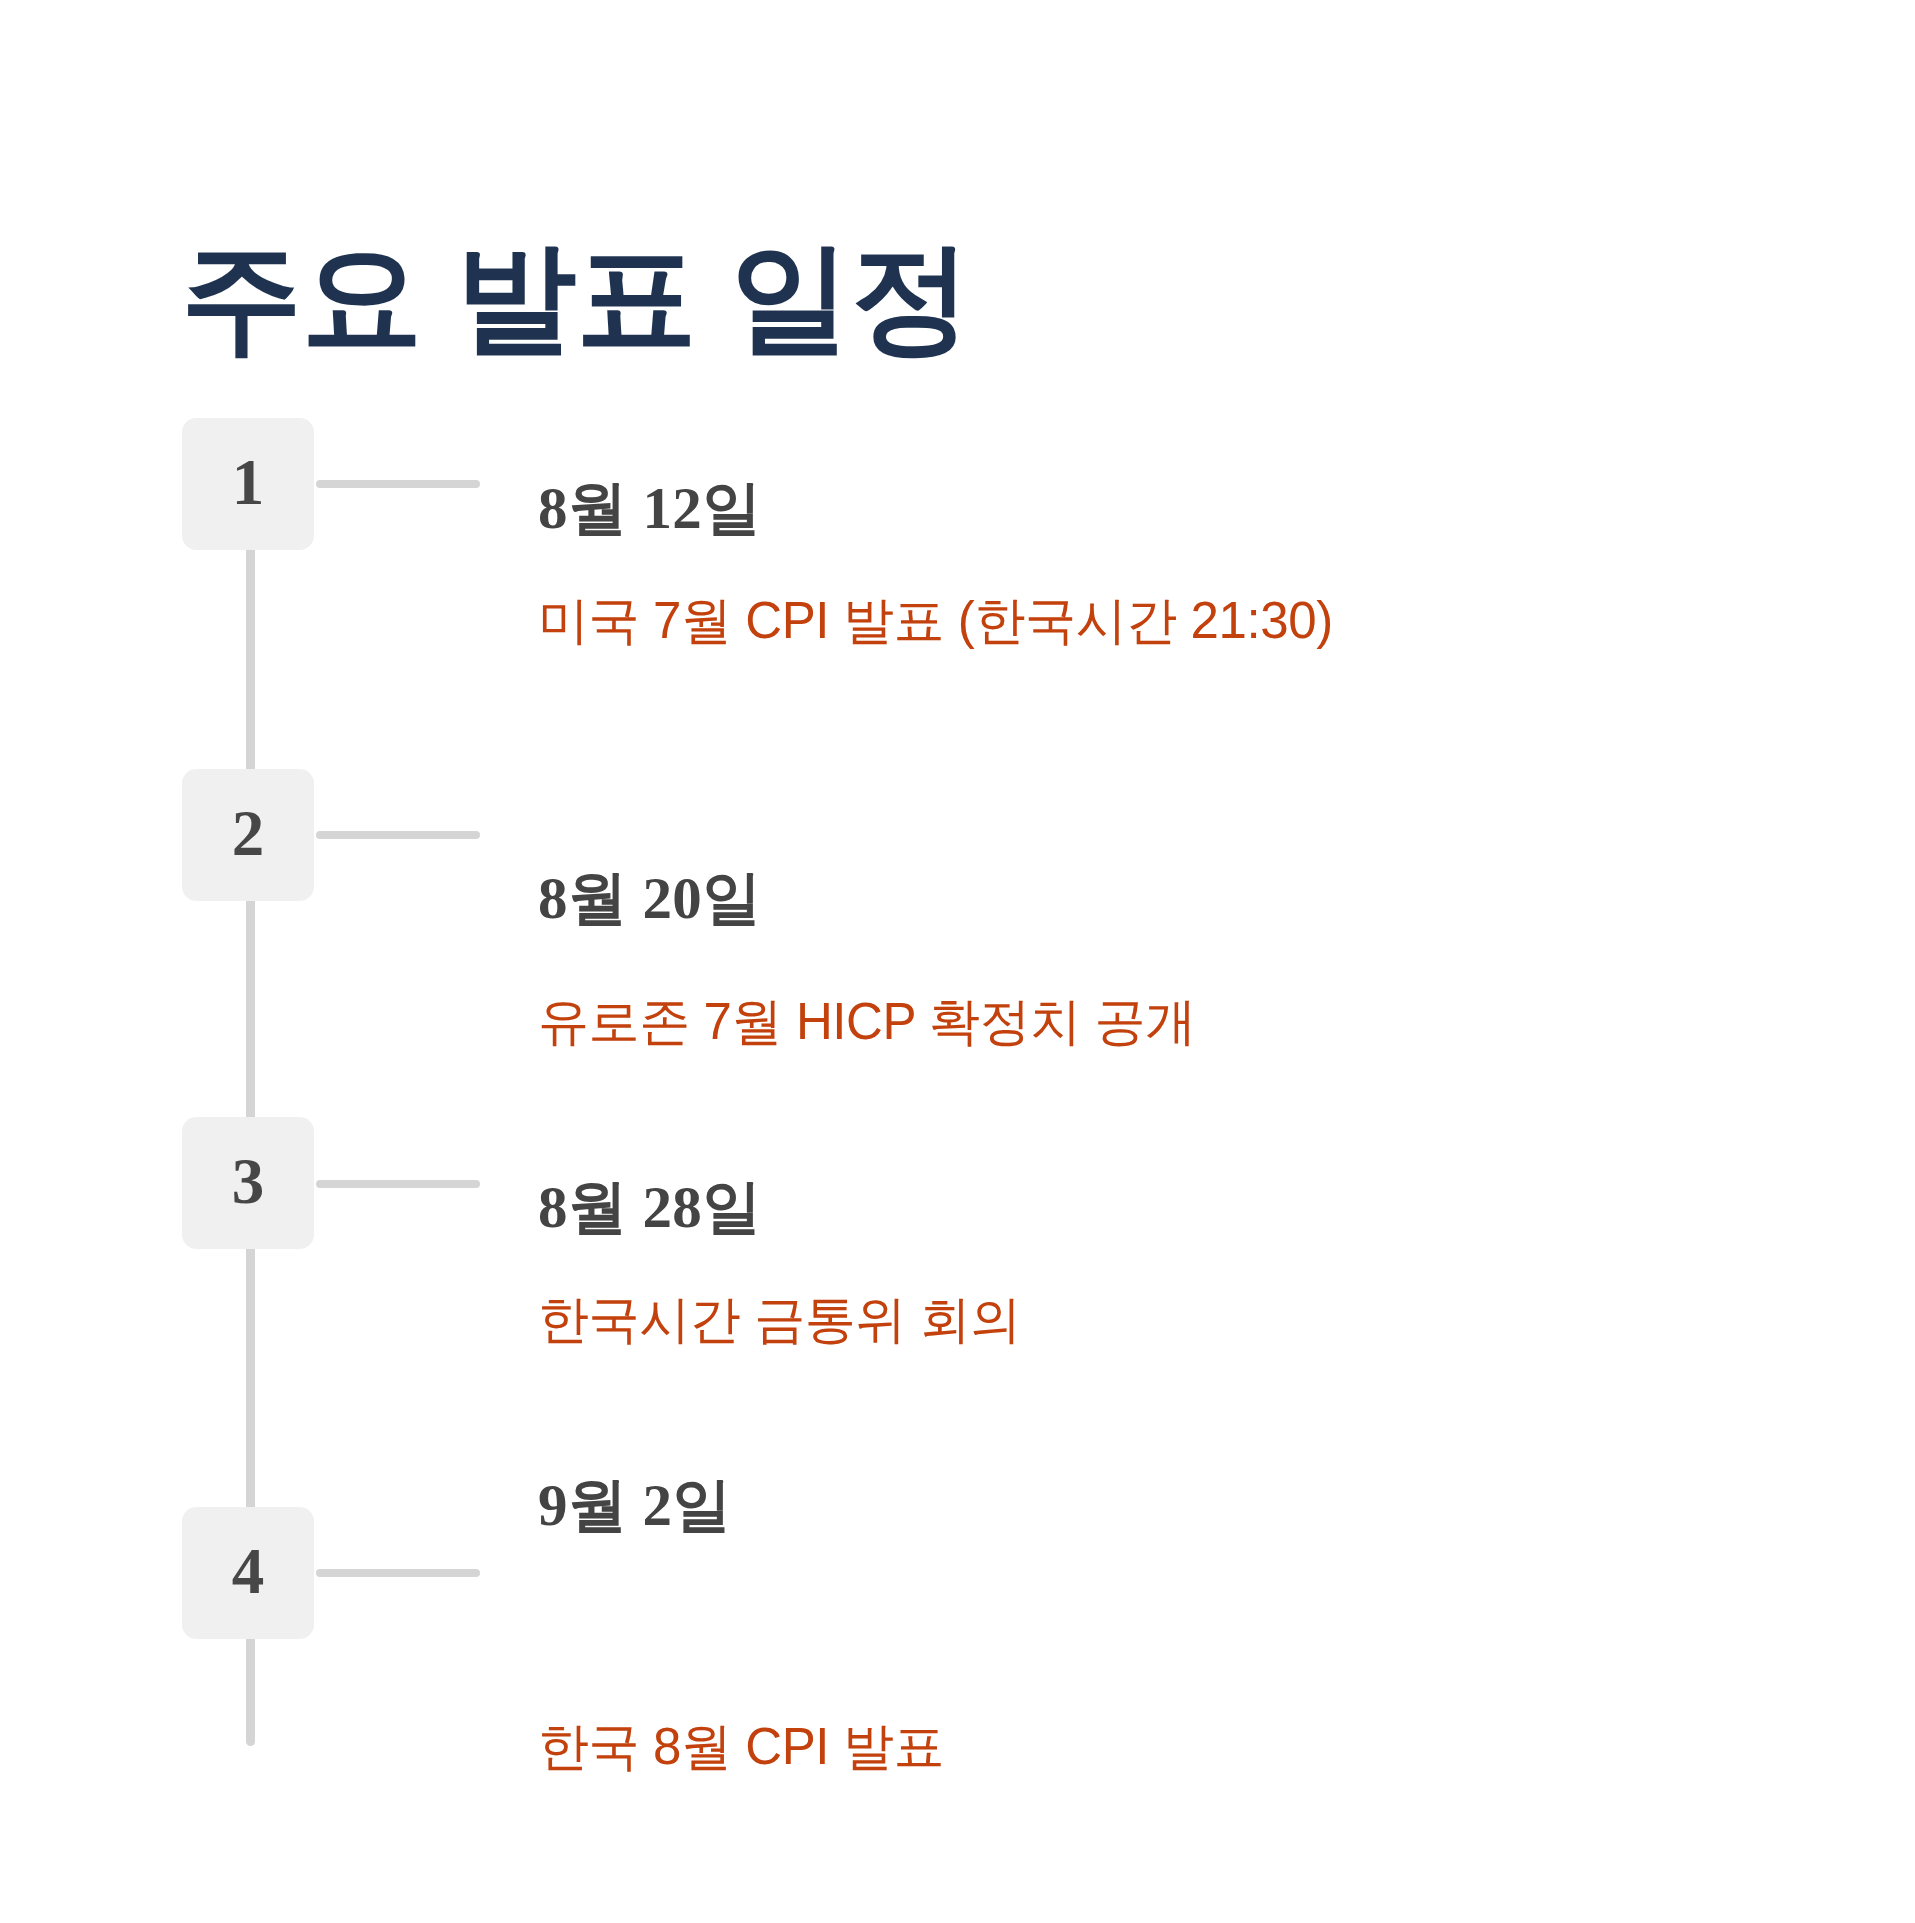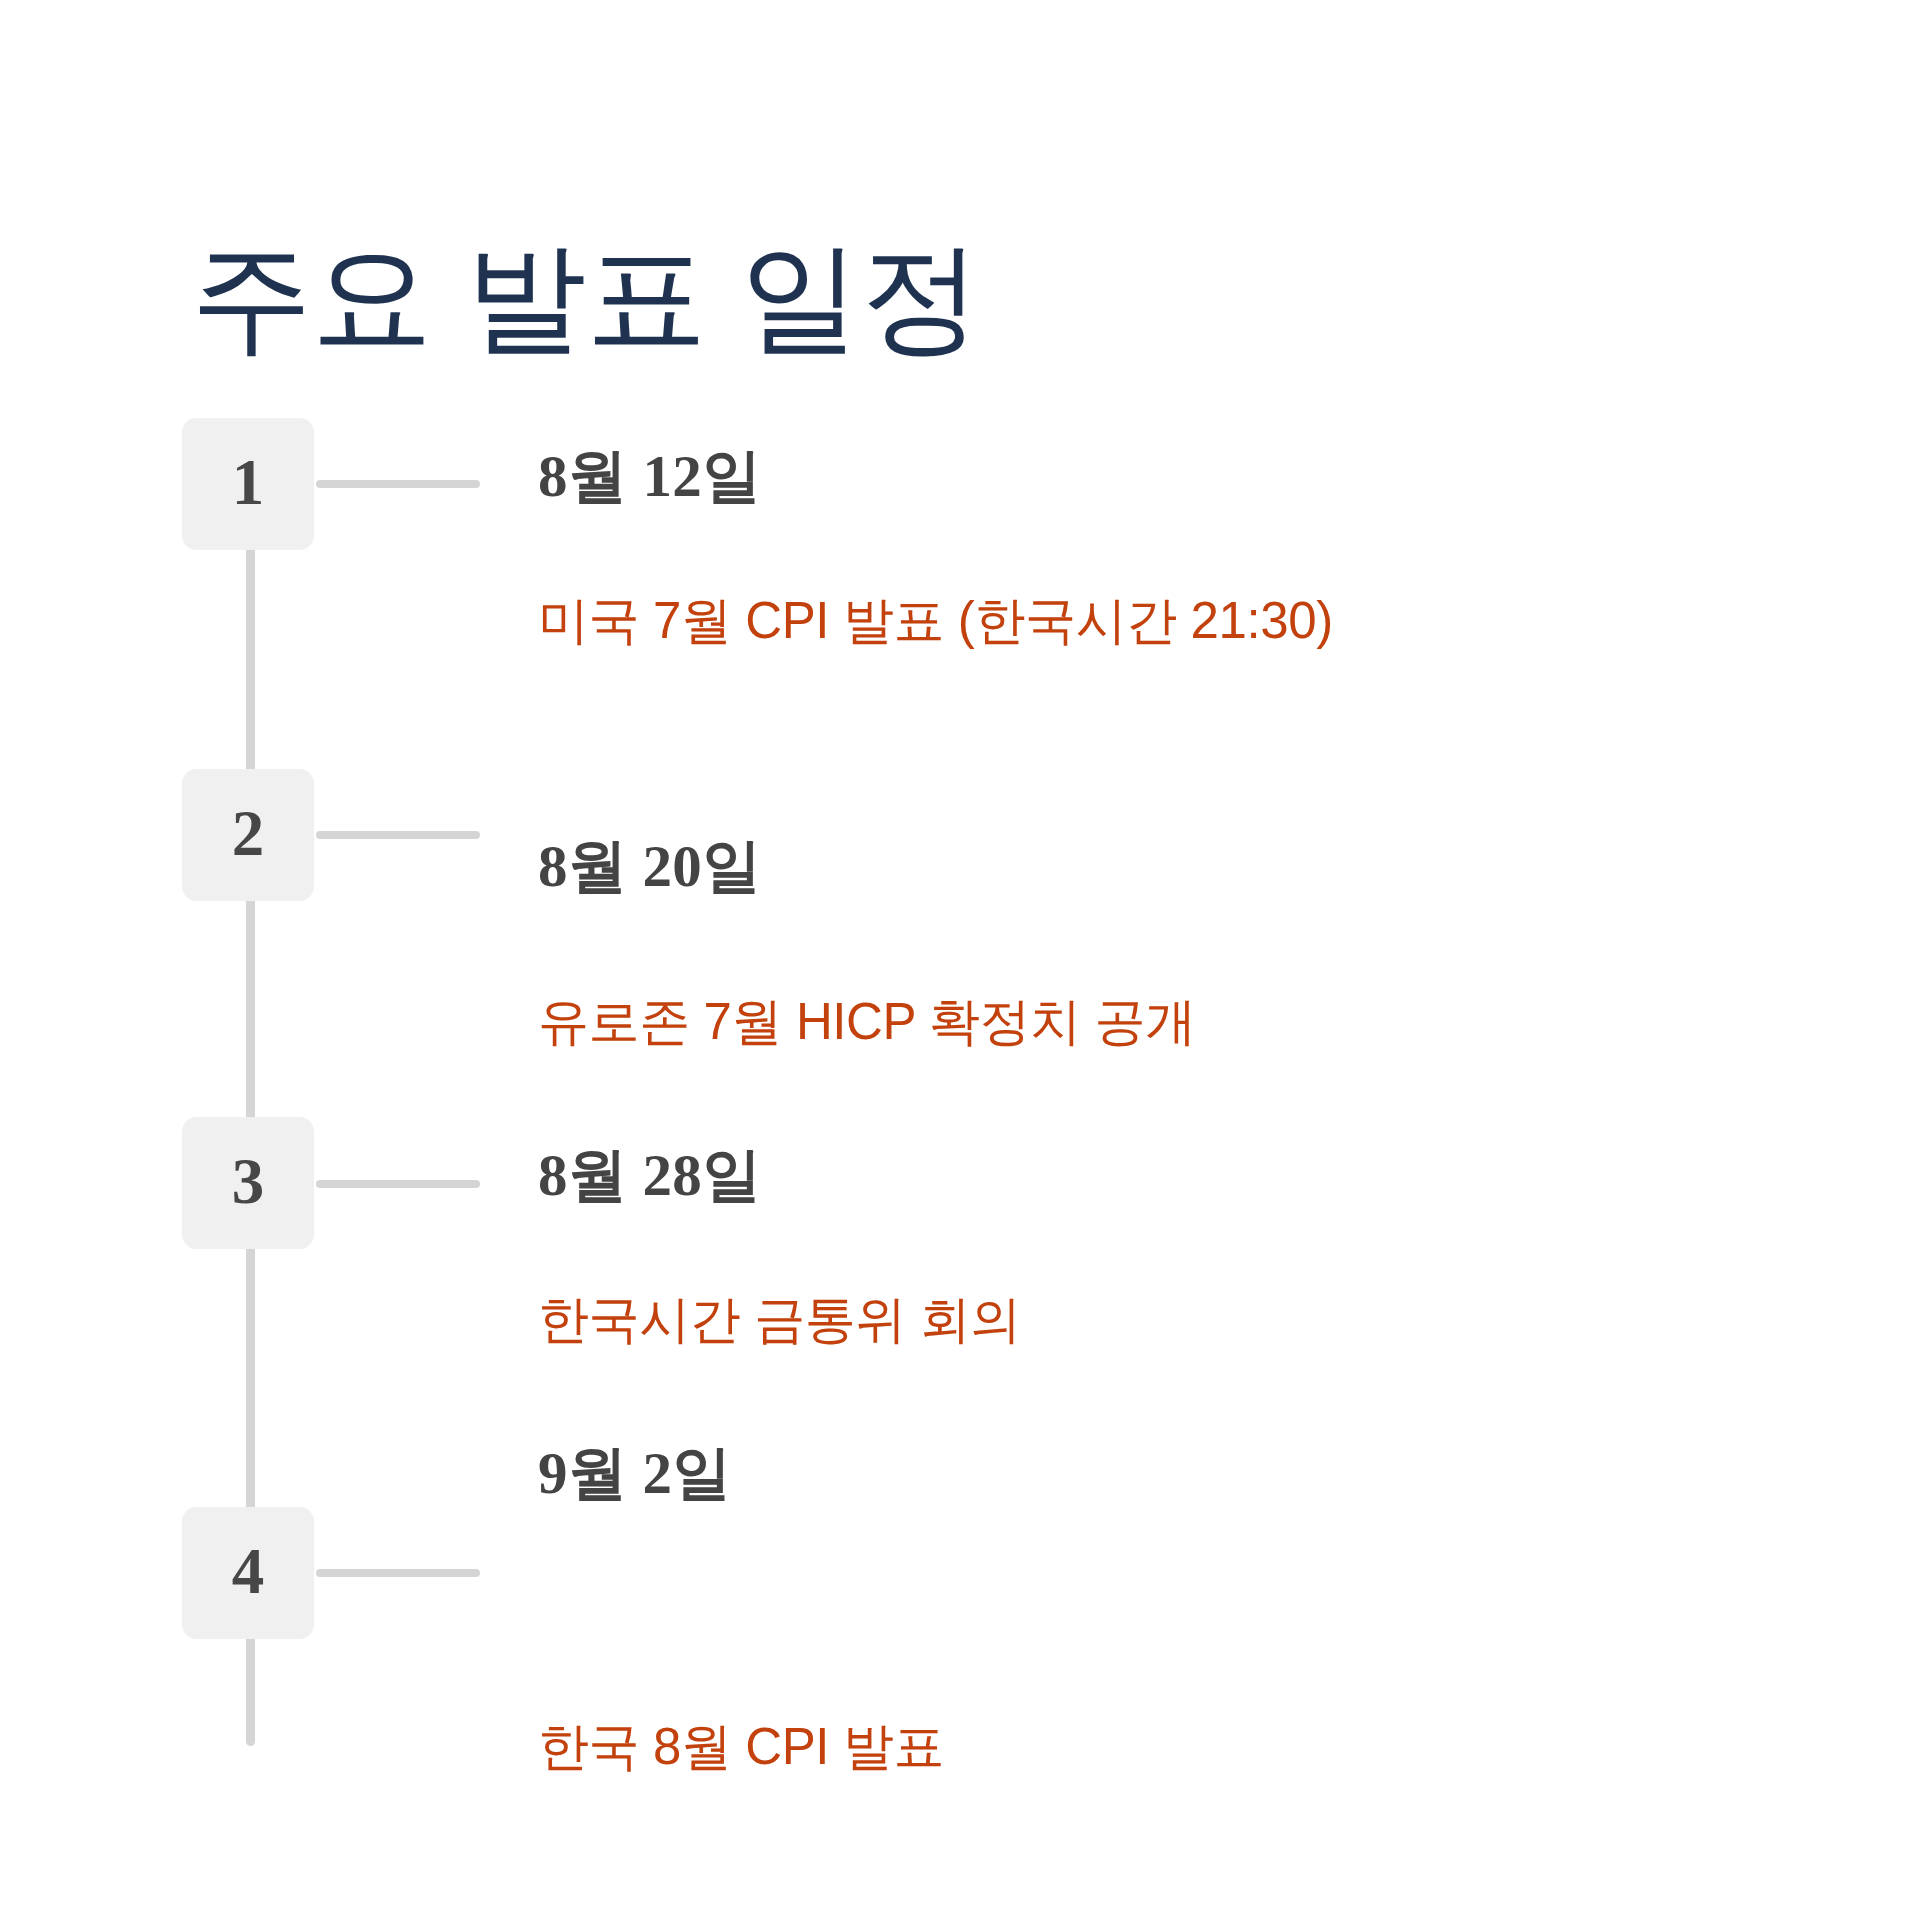--- a/index.html
+++ b/index.html
@@ -19,25 +19,25 @@
   .page {
     position: relative;
     width: 1915px;
     height: 1923px;
     background: #ffffff;
   }
 
   
   .page-title {
     position: absolute;
-    left: 191px;
+    left: 181px;
     top: 144px;
     font-size: 121px;
     line-height: 1.2;
-    font-weight: 400;
+    font-weight: 700;
     letter-spacing: -0.4px;
     color: #1F3350;
     white-space: nowrap;
   }
 
   
   .timeline {
     position: absolute;
     left: 0;
     top: 0;
@@ -98,20 +98,21 @@
   }
 
   .item-date {
     font-family: "Liberation Serif", "DejaVu Serif", serif;
     font-size: 59px;
     font-weight: 700;
     color: #444444;
     line-height: 1;
     white-space: nowrap;
     letter-spacing: 0.4px;
+    margin-top: 32px;
   }
 
   .item-desc {
     font-family: "Liberation Sans", "DejaVu Sans", sans-serif;
     font-size: 51px;
     font-weight: 400;
     color: #c2410c;
     line-height: 1;
     white-space: nowrap;
     letter-spacing: -0.4px;

